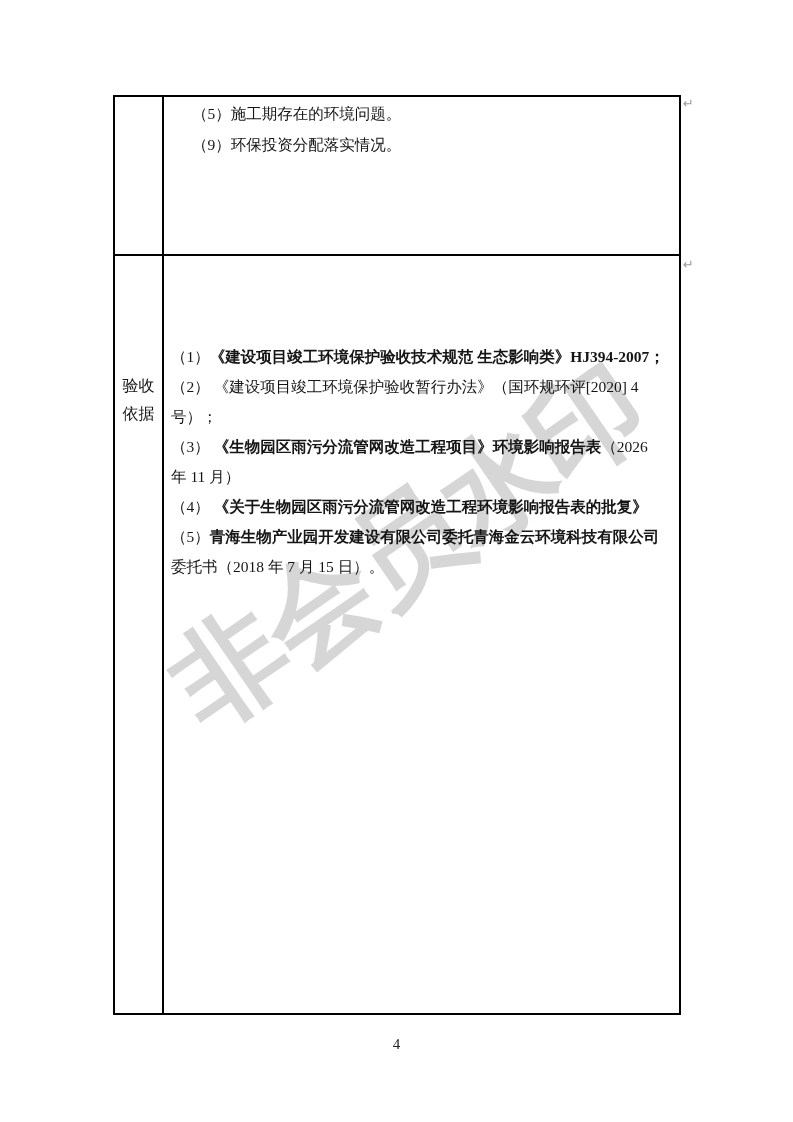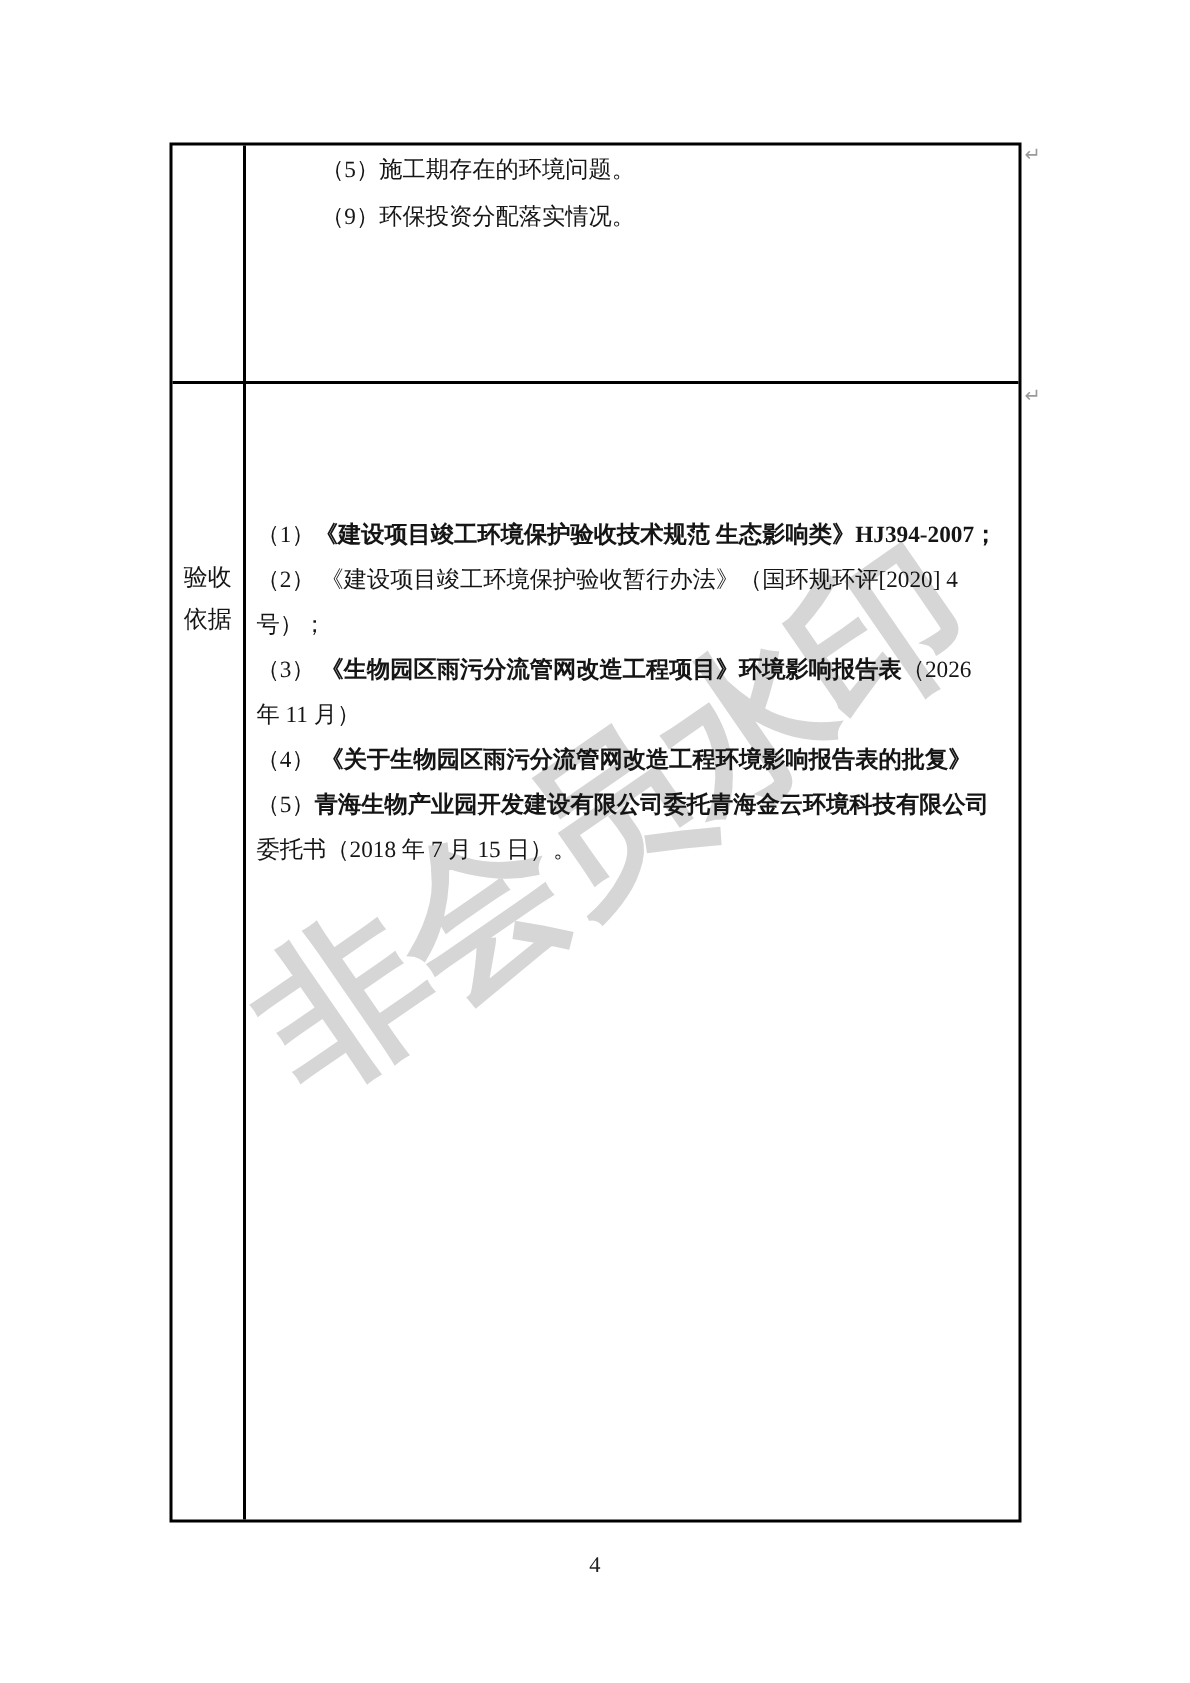--- a/index.html
+++ b/index.html
@@ -45,21 +45,21 @@
   .cell-label {
     width: 49px;
     box-sizing: border-box;
     border-right: 2px solid #000;
     display: flex;
     flex-direction: column;
     align-items: center;
   }
   .r2 .cell-label { padding-top: 116px; }
   .cell-content { flex: 1; min-width: 0; }
-  .r1 .cell-content { padding: 1px 6px 0 28px; margin-left: 22px; }
+  .r1 .cell-content { padding: 1px 6px 0 28px; }
   .r2 .cell-content { padding: 86px 4px 0 7px; }
   .para {
     font-size: 15.5px;
     line-height: 31px;
     white-space: nowrap;
   }
   .line {
     font-size: 15.5px;
     line-height: 30px;
     white-space: nowrap;

